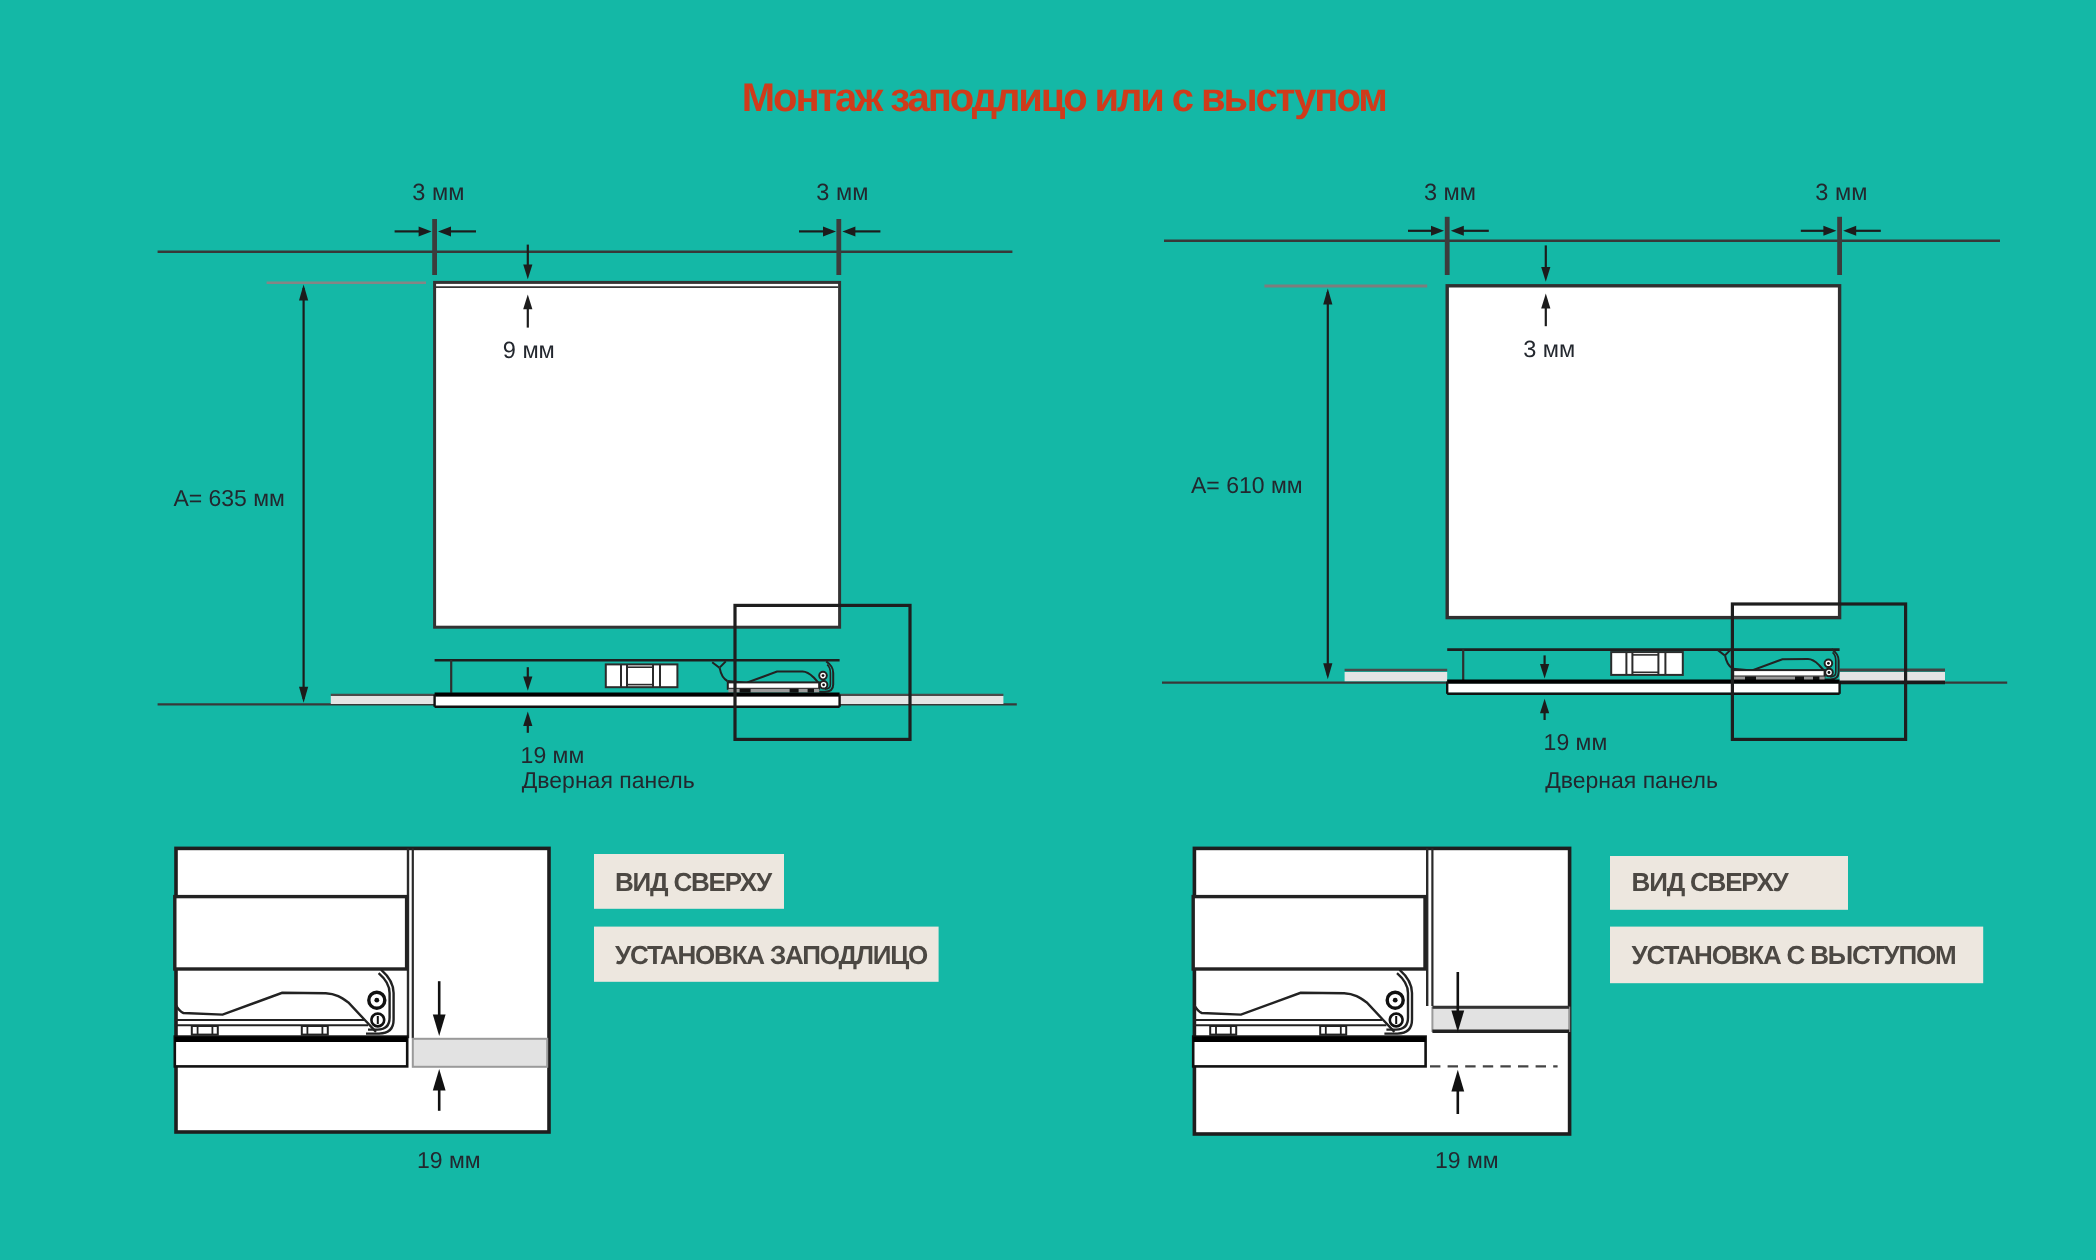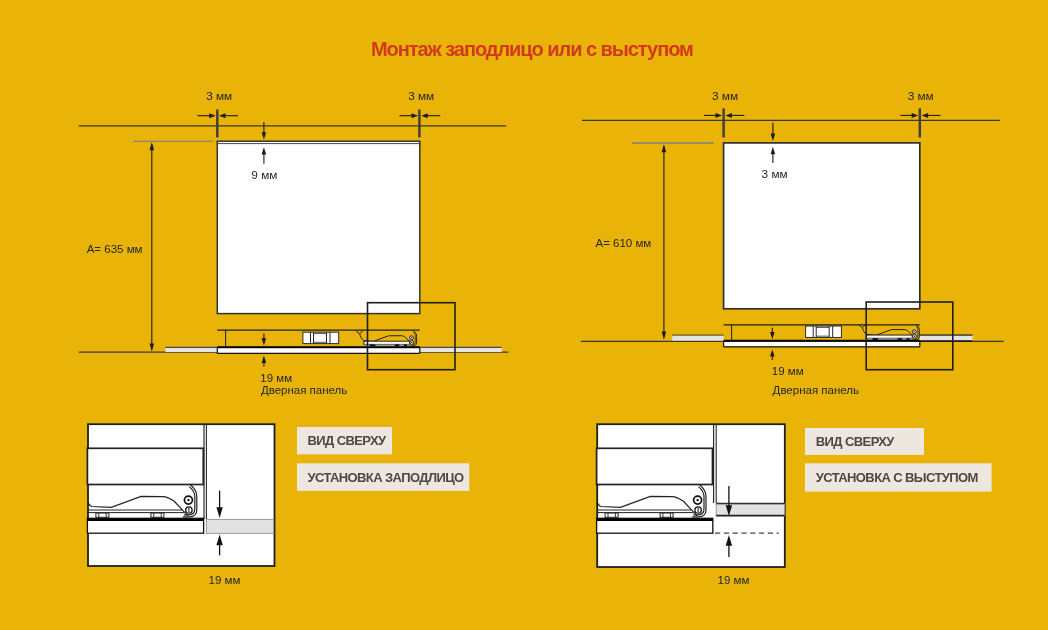--- a/index.html
+++ b/index.html
@@ -1,16 +1,16 @@
 <!DOCTYPE html>
 <html><head>
 <meta charset="utf-8">
 <style>
   html,body{margin:0;padding:0;background:#fff;}
-  #page{position:relative;width:1048px;height:630px;background:#eab308;overflow:hidden;
+  #page{position:relative;width:1048px;height:630px;background:#14b8a6;overflow:hidden;
         font-family:"Liberation Sans", sans-serif;}
   svg{position:absolute;left:0;top:0;}
   text{font-family:"Liberation Sans", sans-serif;}
 </style>
 </head>
 <body>
 <div id="page">
 <svg width="1048" height="630" viewBox="0 0 1048 630">
 
 <text x="531.9" y="55.5" text-anchor="middle" font-size="20" font-weight="bold" fill="#d03b1b" letter-spacing="-1.05">Монтаж заподлицо или с выступом</text>

